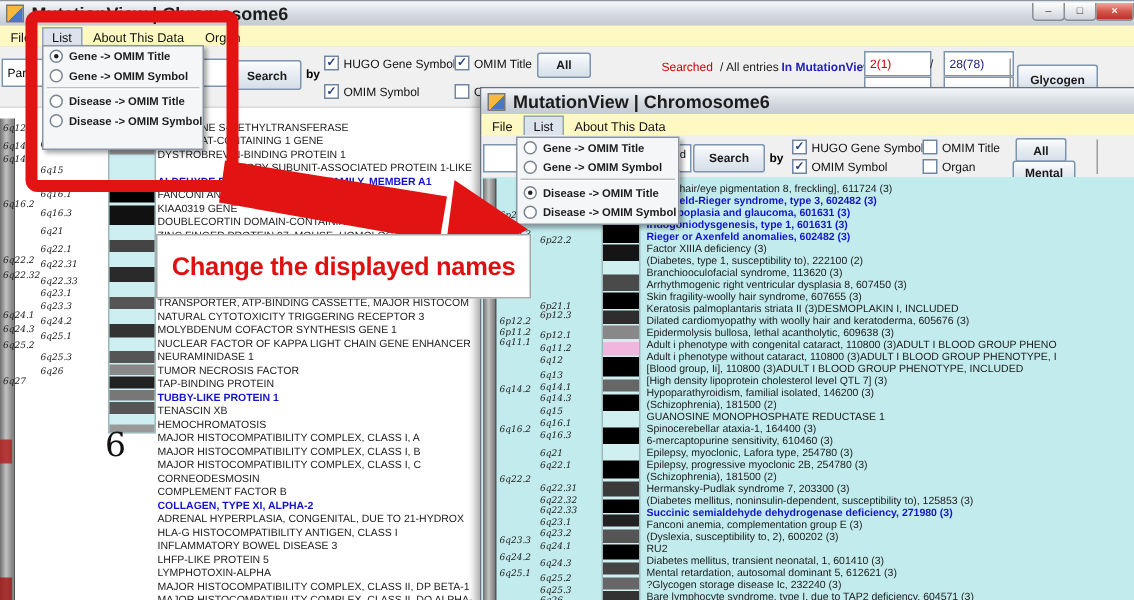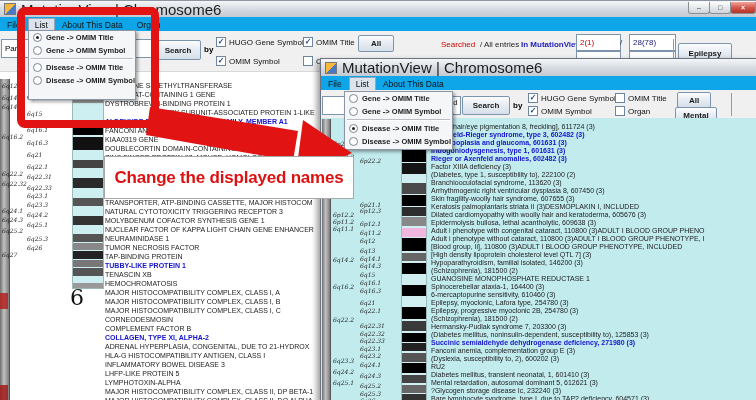--- a/index.html
+++ b/index.html
@@ -3,24 +3,24 @@
 <meta charset="utf-8">
 <style>
   html,body{margin:0;padding:0}
   body{width:756px;height:400px;position:relative;overflow:hidden;
        font-family:"Liberation Sans",sans-serif;background:#d8d5ce;
        -webkit-font-smoothing:antialiased}
   .abs{position:absolute}
   
   .titlebar{background:linear-gradient(#f4f6f8,#d3d8df 60%,#c4cad2);
             border-bottom:1px solid #9aa1ab;display:flex;align-items:center}
-  .title-text{font-size:15px;font-weight:normal;color:#1c1c1c;margin-left:5px;white-space:nowrap}
+  .title-text{font-size:12px;font-weight:bold;color:#1c1c1c;margin-left:5px;white-space:nowrap}
   .app-icon{width:10px;height:10px;margin-left:4px;border:1px solid #777;
             background:linear-gradient(135deg,#f6b93b 0 55%,#4a78c8 55% 100%)}
-  .menubar{background:#0ea5e9;border-bottom:1px solid #d6d6d6;display:flex;align-items:center;font-size:8.5px;color:#111}
+  .menubar{background:#fef9c3;border-bottom:1px solid #d6d6d6;display:flex;align-items:center;font-size:8.5px;color:#111}
   .menu-item{padding:2px 7px;margin-top:1px;white-space:nowrap;cursor:default}
   .menu-item.pressed{background:#dce3ec;border:1px solid #96a5ba;padding:1px 6px}
   .toolbar{background:#f0f0f0;border-bottom:1px solid #d8d8d8}
   .btn{position:absolute;display:flex;align-items:center;justify-content:center;
        background:linear-gradient(#fbfcfd,#e8edf3 45%,#d6dfe9);
        border:1px solid #7d94ae;border-radius:2px;font-size:8px;font-weight:bold;color:#1a1a1a;white-space:nowrap}
   .tfield{position:absolute;background:#fff;border:1px solid #7d94ae;font-size:8px;
           display:flex;align-items:center;padding-left:3px;white-space:nowrap;overflow:hidden}
   .chk{position:absolute;display:flex;align-items:center;font-size:8px;color:#111;white-space:nowrap}
   .chk .box{width:8px;height:8px;background:#fff;border:1px solid #6f86a0;margin-right:3px;
@@ -102,21 +102,21 @@
     <div class="btn" style="left:358px;top:4px;width:34px;height:15px">All</div>
     <div class="abs" style="left:441px;top:9px;font-size:8px;font-weight:normal;color:#cc0000">Searched</div>
     <div class="abs" style="left:480px;top:9px;font-size:8px;color:#222">/ All entries</div>
     <div class="abs" style="left:521px;top:9px;font-size:8px;font-weight:bold;color:#2222bb">In MutationView</div>
     <div class="tfield" style="left:576px;top:3px;width:40px;height:15px;color:#cc0000">2(1)</div>
     <div class="abs" style="left:620px;top:7px;font-size:8px;color:#333">/</div>
     <div class="tfield" style="left:629px;top:3px;width:42px;height:15px;color:#22227f">28(78)</div>
     <div class="tfield" style="left:576px;top:20px;width:40px;height:12px"></div>
     <div class="tfield" style="left:629px;top:20px;width:42px;height:12px"></div>
     <div class="abs" style="left:673px;top:8px;width:1px;height:20px;background:#9a9a9a"></div>
-    <div class="btn" style="left:678px;top:12px;width:52px;height:18px">Epilepsy</div>
+    <div class="btn" style="left:678px;top:12px;width:52px;height:18px">Glycogen</div>
   </div>
 
   <div class="ministrip" style="left:0;top:78px;width:9px;height:322px"></div>
   <div class="abs" style="left:0;top:292px;width:8px;height:16px;background:#b32222;opacity:.85"></div>
   <div class="abs" style="left:0;top:384px;width:8px;height:16px;background:#a21a1a;opacity:.85"></div>
 
   <div class="ideo" id="bg-ideo" style="left:72px;top:82px;width:30px;height:204px;background:#cdeff2">
       <div class="band" style="top: 0px; height: 10px; background: rgb(102, 102, 102);"></div>
       <div class="band" style="top: 11px; height: 8px; background: rgb(154, 154, 154);"></div>
       <div class="band" style="top: 37px; height: 14px; background: rgb(0, 0, 0);"></div>

